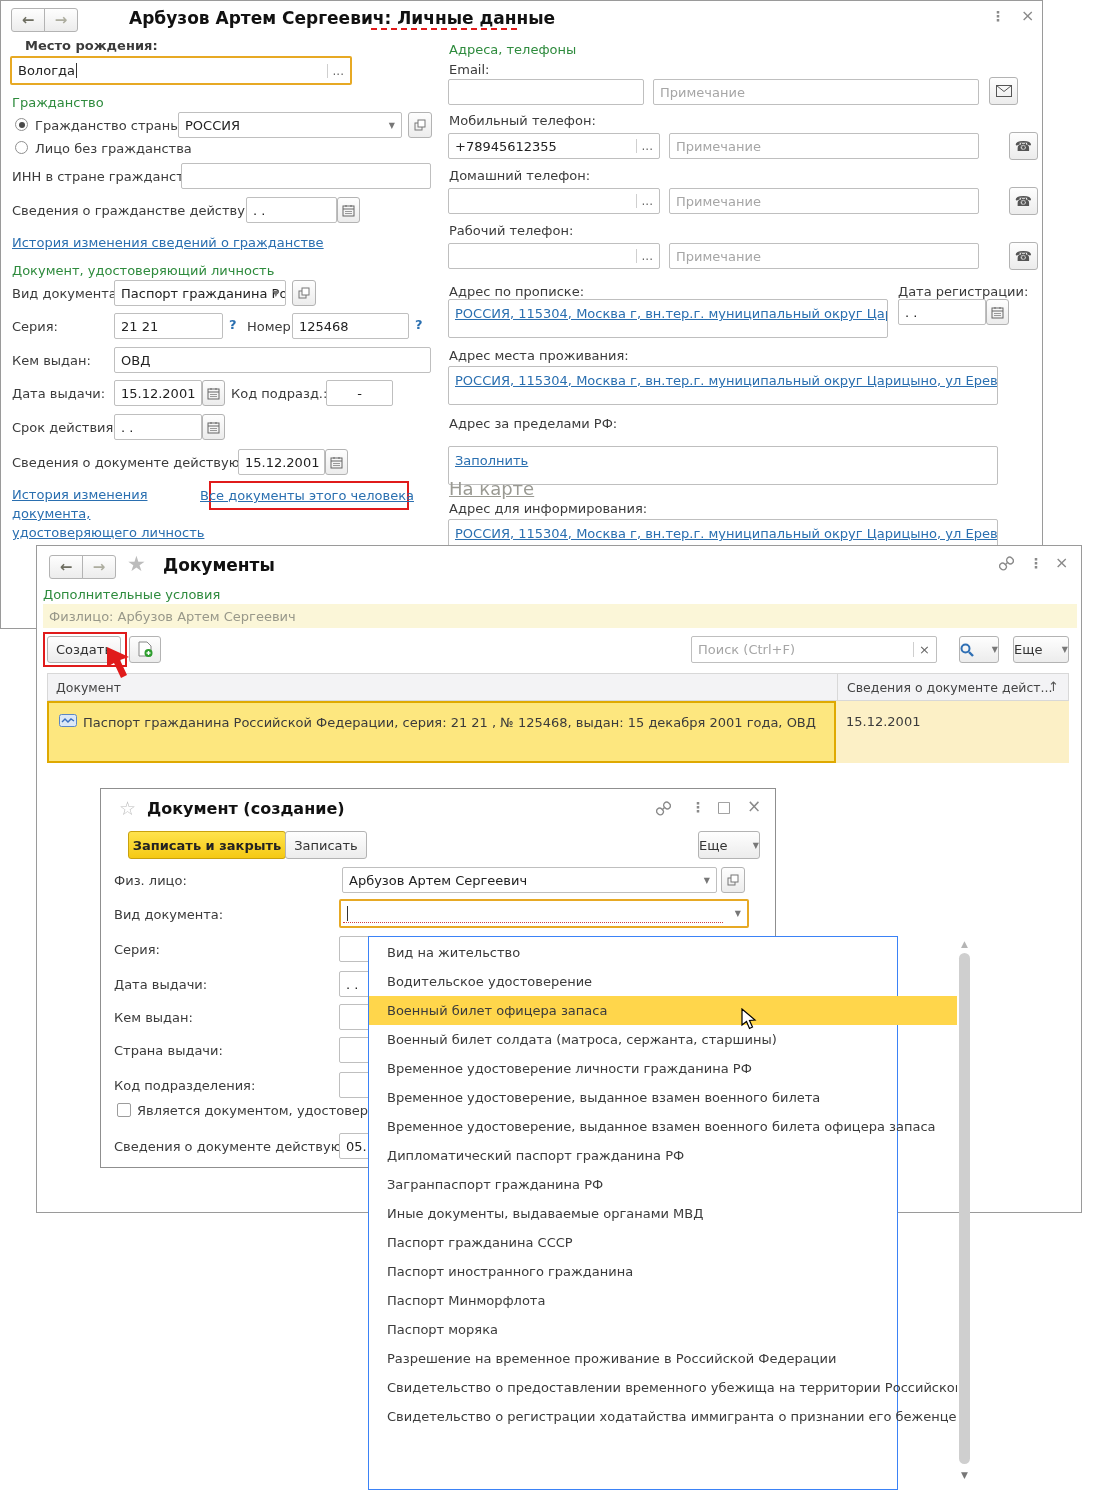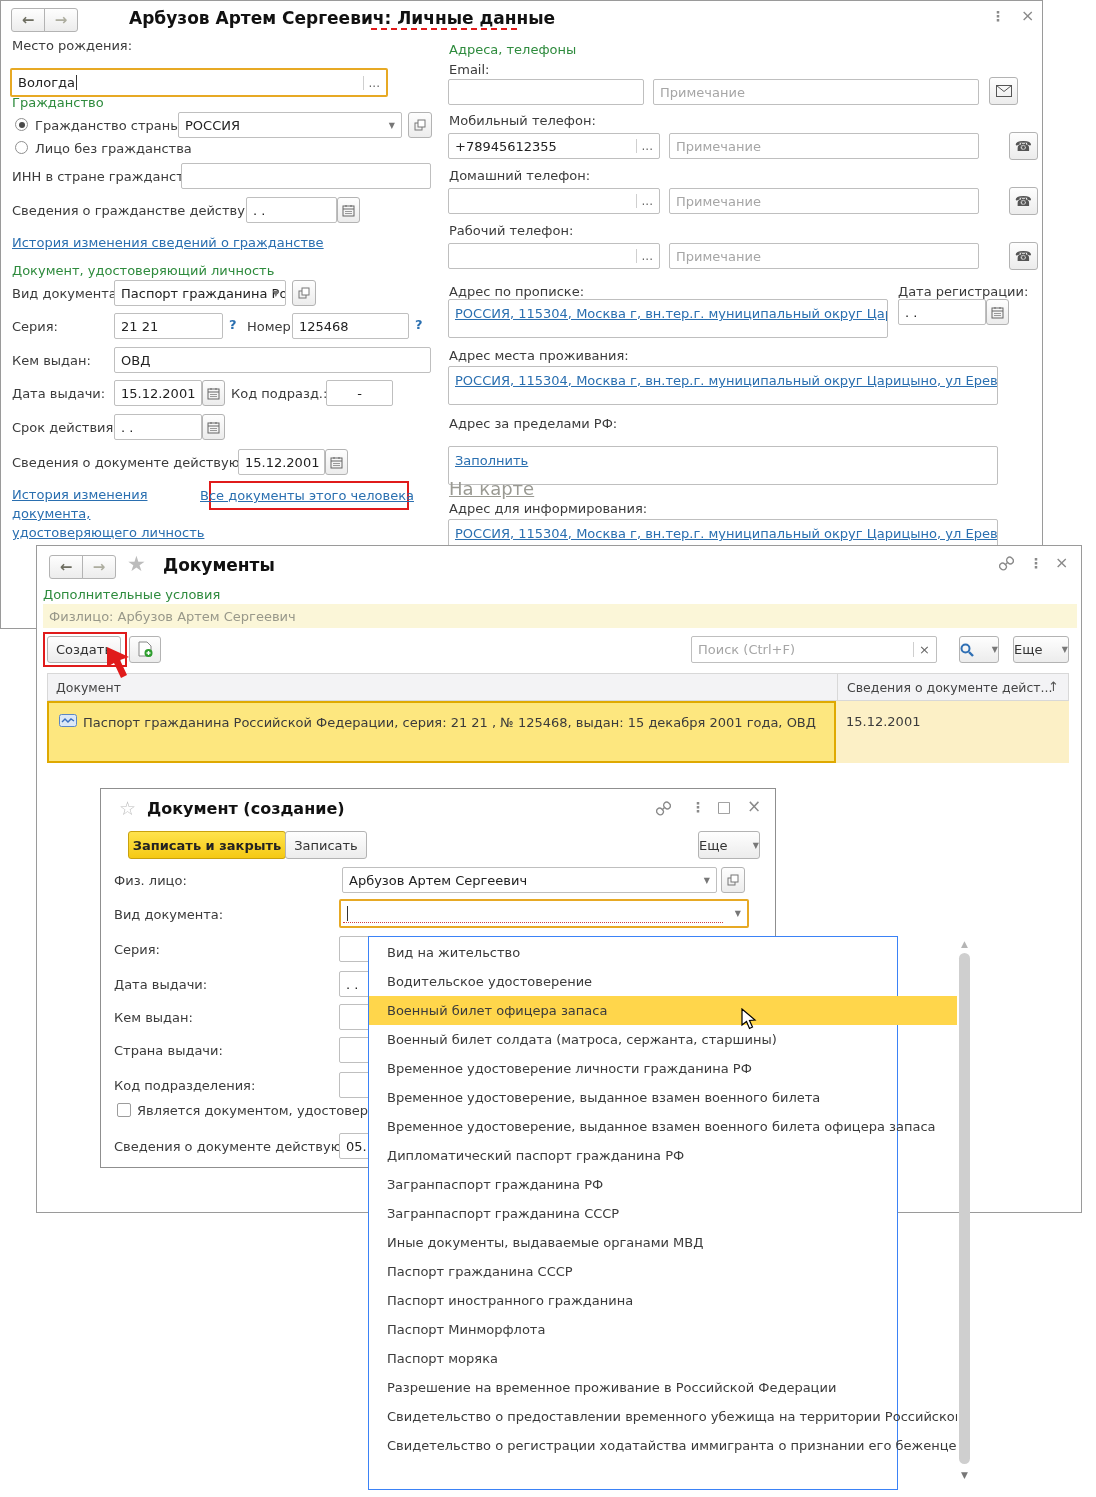--- a/index.html
+++ b/index.html
@@ -43,22 +43,22 @@
       <span class="arrow">←</span>
     </div>
   <div class="abs btn" style="left:43px;top:7px;width:34px;height:24px;border-radius:0 3px 3px 0;">
       <span class="arrow dim">→</span>
     </div>
   <div class="abs lbl bold" style="left:128px;top:7px;font-size:17px;color:#111;">Арбузов Артем Сергеевич: Личные данные</div>
   <div class="abs red-dash" style="left:370px;top:27px;width:146px;height:0;z-index:5;"></div>
   <div class="abs titlebar-ico" style="left:990px;top:7px;font-weight:bold;">⋮</div>
   <div class="abs titlebar-ico" style="left:1020px;top:5px;font-size:16px;">×</div>
 
-  <div class="abs lbl" style="left:11px;top:37px;">Место рождения:</div>
-  <div class="abs input gold" style="left:9px;top:55px;width:378px;height:29px;margin-top:12px;">
+  <div class="abs lbl" style="left:24px;top:37px;font-weight:bold;">Место рождения:</div>
+  <div class="abs input gold" style="left:9px;top:55px;width:342px;height:29px;">
     <span>Вологда</span>
       <span style="border-left:1px solid #333;height:15px;margin-left:1px;"></span>
     <span class="dots">...</span>
   </div>
   <div class="abs lbl green" style="left:11px;top:94px;">Гражданство</div>
   <div class="abs radio" style="left:14px;top:117px;">
       <span class="dot"></span>
     </div>
   <div class="abs lbl" style="left:34px;top:117px;">Гражданство страны:</div>
   <div class="abs input" style="left:177px;top:111px;width:224px;height:26px;">
@@ -387,21 +387,20 @@
 
   <div class="dd-item">Вид на жительство</div>
       <div class="dd-item">Водительское удостоверение</div>
       <div class="dd-item highlight">Военный билет офицера запаса</div>
       <div class="dd-item">Военный билет солдата (матроса, сержанта, старшины)</div>
       <div class="dd-item">Временное удостоверение личности гражданина РФ</div>
       <div class="dd-item">Временное удостоверение, выданное взамен военного билета</div>
       <div class="dd-item">Временное удостоверение, выданное взамен военного билета офицера запаса</div>
       <div class="dd-item">Дипломатический паспорт гражданина РФ</div>
       <div class="dd-item">Загранпаспорт гражданина РФ</div>
-      <div class="dd-item">Загранпаспорт гражданина СССР</div>
       <div class="dd-item">Иные документы, выдаваемые органами МВД</div>
       <div class="dd-item">Паспорт гражданина СССР</div>
       <div class="dd-item">Паспорт иностранного гражданина</div>
       <div class="dd-item">Паспорт Минморфлота</div>
       <div class="dd-item">Паспорт моряка</div>
       <div class="dd-item">Разрешение на временное проживание в Российской Федерации</div>
       <div class="dd-item">Свидетельство о предоставлении временного убежища на территории Российской Федер...</div>
       <div class="dd-item">Свидетельство о регистрации ходатайства иммигранта о признании его беженцем</div>
     </div>
   <span class="abs" style="left:592px;top:2px;color:#b5b5b5;font-size:9px;">▲</span>

